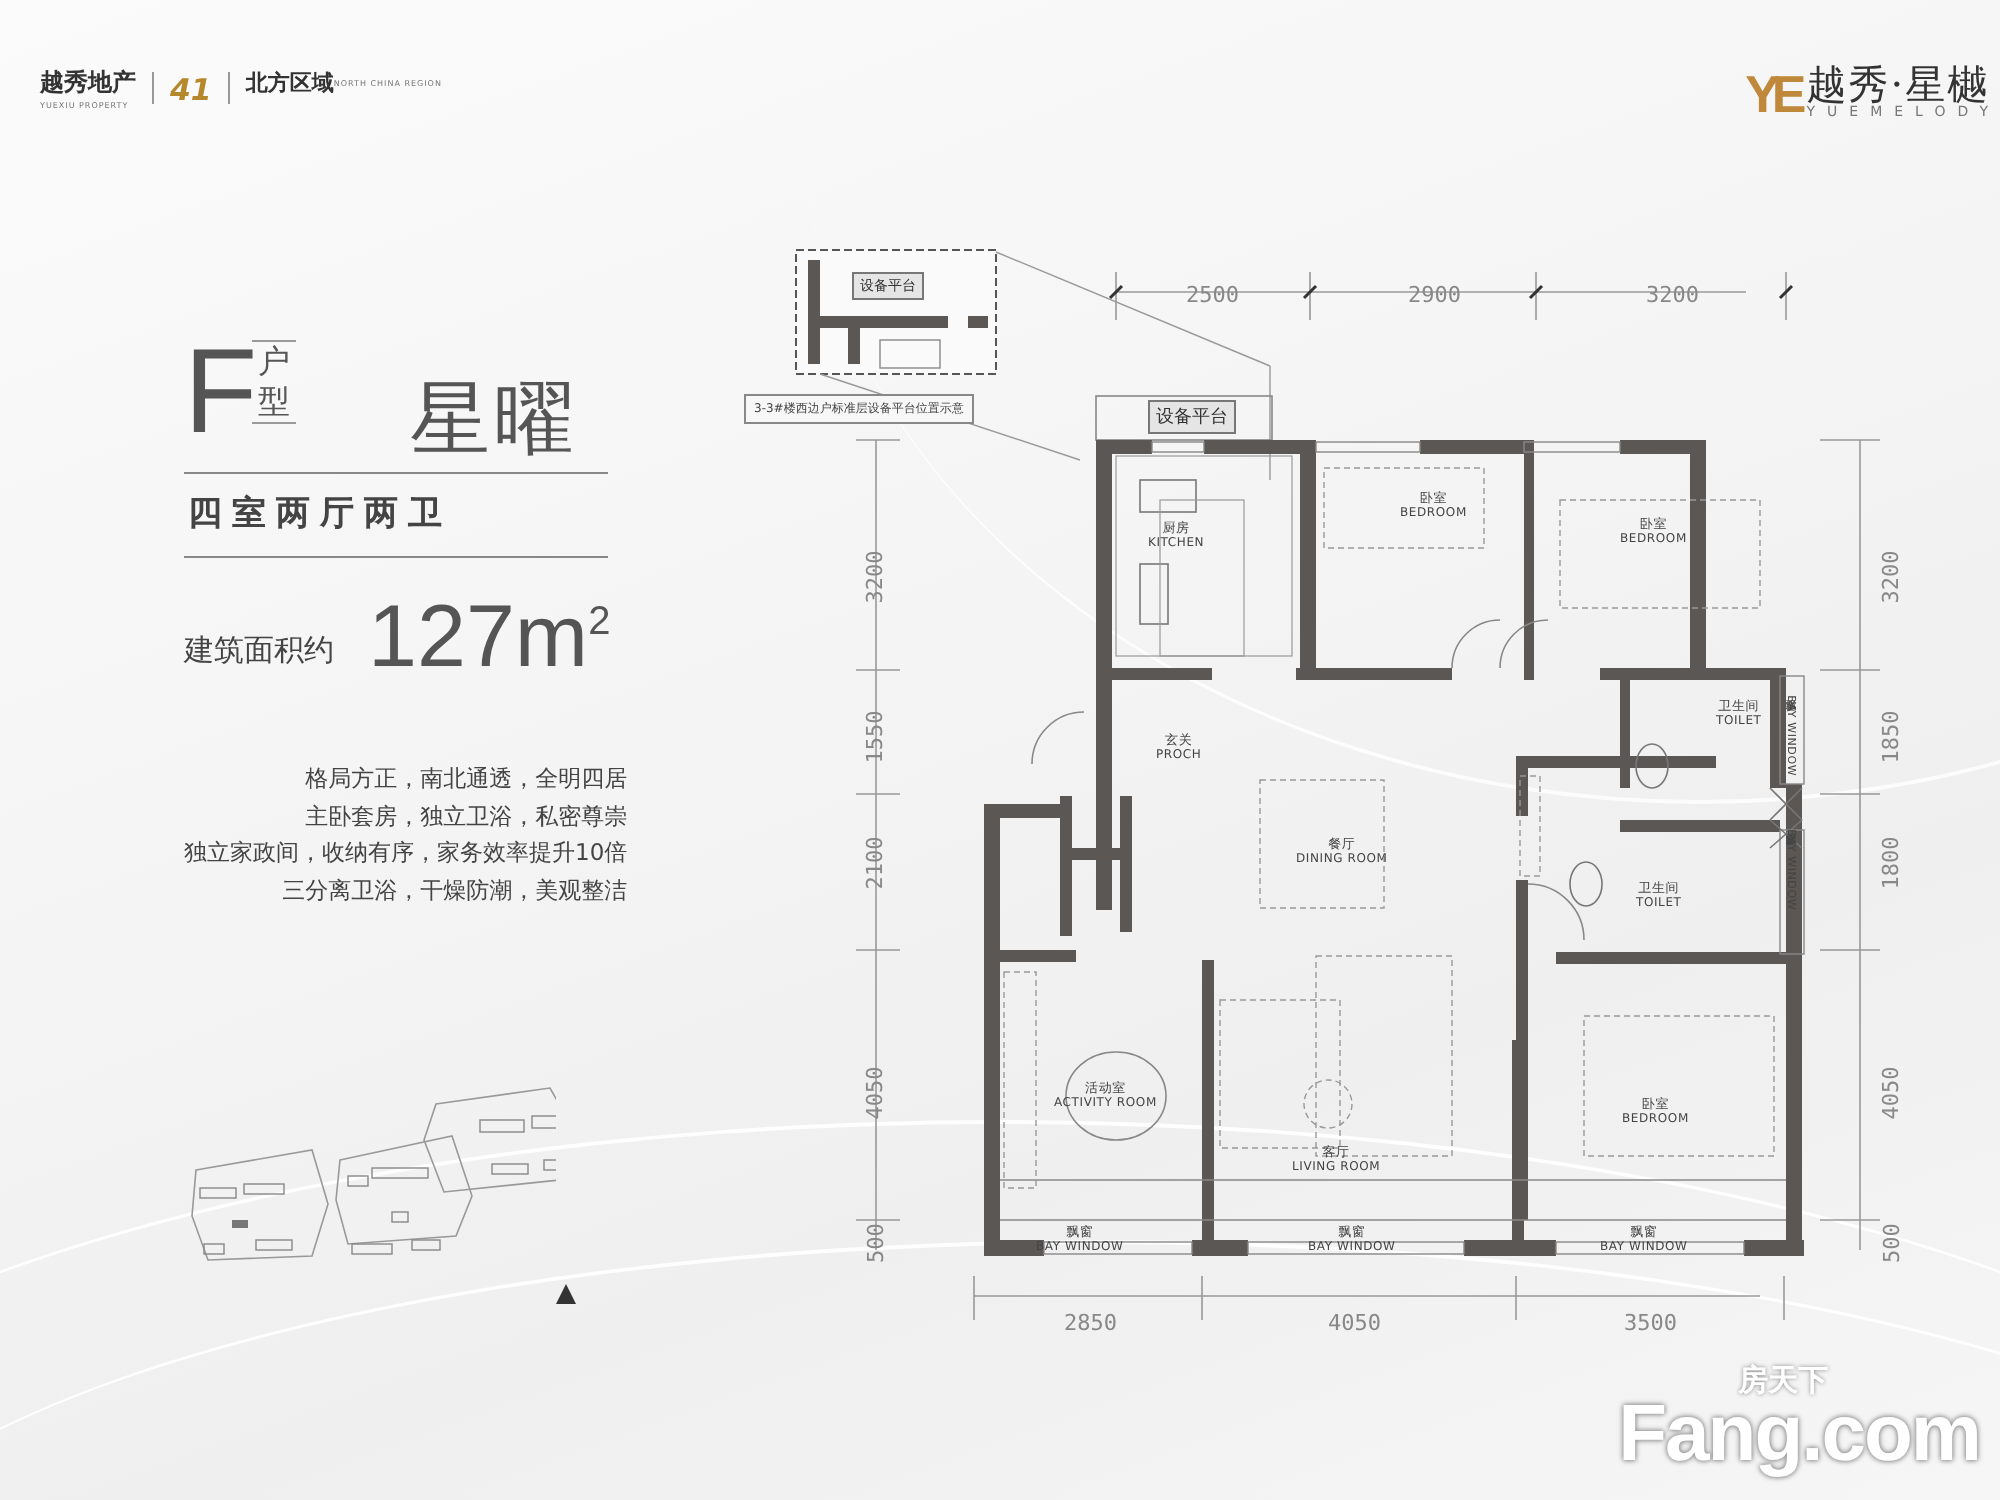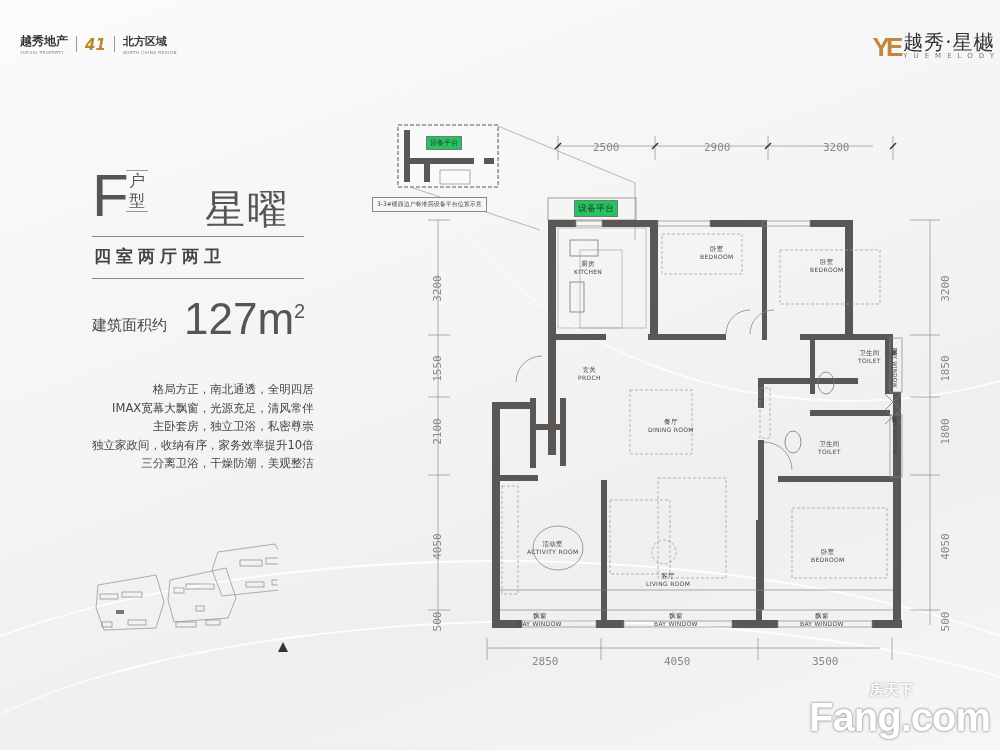--- a/index.html
+++ b/index.html
@@ -28,40 +28,40 @@
   .area-value{left:184px;top:294px;font-size:44px;color:#555;font-family:"Liberation Sans",sans-serif;font-weight:300;}
   .area-value sup{font-size:20px;vertical-align:top;position:relative;top:6px;}
   .features{left:92px;top:380px;font-size:11.5px;color:#444;line-height:18.5px;text-align:right;}
   .north{left:278px;top:642px;width:0;height:0;border-left:5px solid transparent;border-right:5px solid transparent;border-bottom:10px solid #333;}
   
   .dim{position:absolute;font-size:11px;color:#888;font-family:"DejaVu Sans Mono",monospace;}
   .dimv{position:absolute;font-size:11px;color:#888;font-family:"DejaVu Sans Mono",monospace;transform:rotate(-90deg);transform-origin:center;}
   .room-label{position:absolute;text-align:center;font-size:6px;color:#444;line-height:8px;letter-spacing:0.3px;}
   .room-label .cn{font-size:6.5px;}
   .callout{left:372px;top:197px;font-size:6px;color:#444;border:1px solid #888;padding:2px 4px;background:#f7f7f7;}
-  .equip{position:absolute;font-size:9px;color:#333;border:1px solid #777;padding:1px 3px;background:#22c55e;}
+  .equip{position:absolute;font-size:9px;color:#333;border:1px solid #777;padding:1px 3px;background:#e5e5e5;}
   .watermark{right:10px;top:695px;font-size:40px;font-weight:bold;color:#fff;text-shadow:0 0 3px #999,0 0 2px #888;font-family:"Liberation Sans",sans-serif;letter-spacing:-1px;}
   .watermark .cn{position:absolute;left:60px;top:-14px;font-size:15px;color:#fff;text-shadow:0 0 2px #888;letter-spacing:0;}
 </style>
 </head>
 <body>
 
 <div class="swoosh" style="left:-200px;top:560px;width:1400px;height:500px;"></div>
 <div class="swoosh" style="left:-100px;top:620px;width:1300px;height:400px;"></div>
 <div class="swoosh" style="left:400px;top:-300px;width:900px;height:700px;border-top:0;border-bottom:2px solid rgba(255,255,255,0.8);"></div>
 
 <div class="abs brand-left">
   <div style="display:flex;flex-direction:column;line-height:11px;">
     <span class="yx">越秀地产</span>
     <span class="sub">YUEXIU PROPERTY</span>
   </div>
   <span class="sep"></span>
   <span class="logo41">41</span>
   <span class="sep"></span>
-  <div style="display:flex;flex-direction:column;line-height:11px;">
+  <div style="display:flex;flex-direction:row;line-height:11px;">
     <span style="font-weight:bold;font-size:11px;color:#333;">北方区域</span>
     <span class="sub">NORTH CHINA REGION</span>
   </div>
 </div>
 
 <div class="abs brand-right">
   <span class="ye">YE</span>
   <div style="display:flex;flex-direction:column;">
     <span class="cn">越秀·星樾</span>
     <span class="en">YUEMELODY</span>
@@ -75,21 +75,20 @@
 </div>
 <div class="abs title-name">星曜</div>
 <div class="abs hr" style="left:92px;top:236px;width:212px;"></div>
 <div class="abs rooms">四室两厅两卫</div>
 <div class="abs hr" style="left:92px;top:278px;width:212px;"></div>
 <div class="abs area-label">建筑面积约</div>
 <div class="abs area-value"><span>127m</span><sup>2</sup></div>
 
 <div class="abs features">
   <div>格局方正，南北通透，全明四居</div>
-  <div>IMAX宽幕大飘窗，光源充足，清风常伴</div>
   <div>主卧套房，独立卫浴，私密尊崇</div>
   <div>独立家政间，收纳有序，家务效率提升10倍</div>
   <div>三分离卫浴，干燥防潮，美观整洁</div>
 </div>
 
 <svg class="abs" style="left:88px;top:530px;" width="190" height="120">
   <g fill="none" stroke="#999" stroke-width="0.8">
     <polygon points="148,22 205,14 222,44 210,60 152,66 142,40" transform="translate(-18,0)"></polygon>
     <polygon points="12,95 70,85 78,112 70,138 18,140 10,118" transform="translate(-2,-40)"></polygon>
     <polygon points="82,90 138,78 148,108 140,128 86,132 80,110" transform="translate(0,-40)"></polygon>

